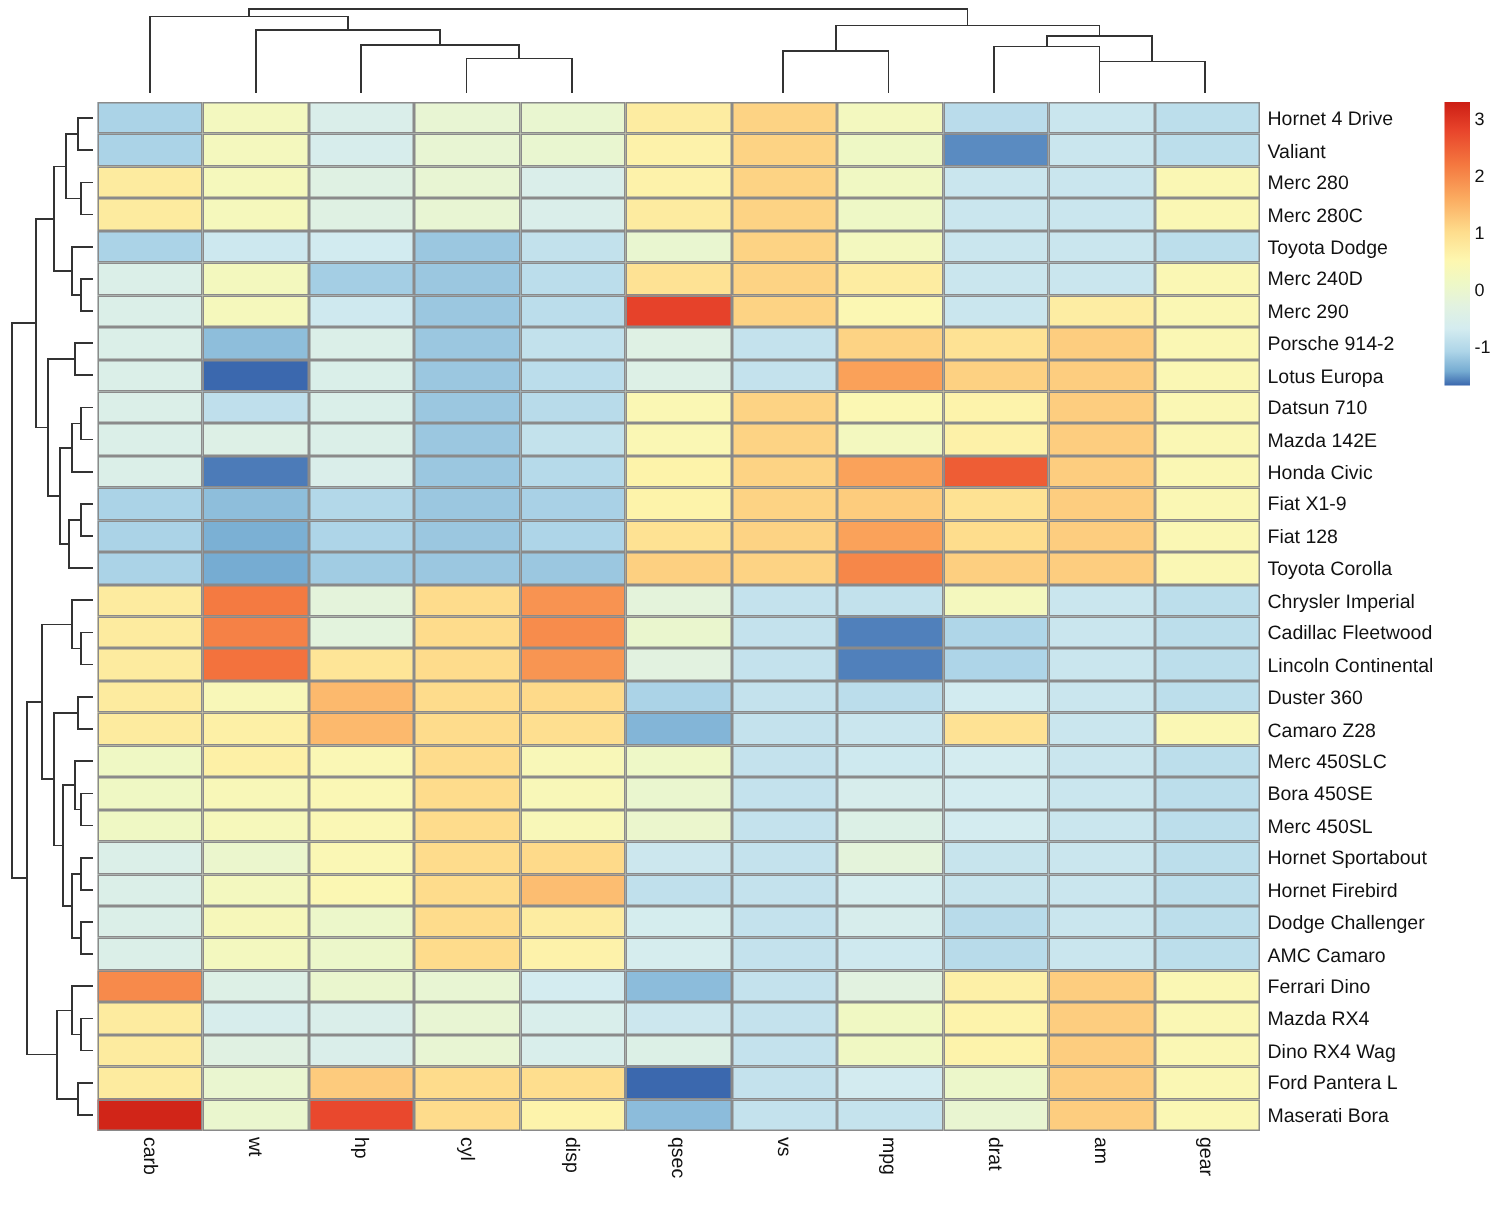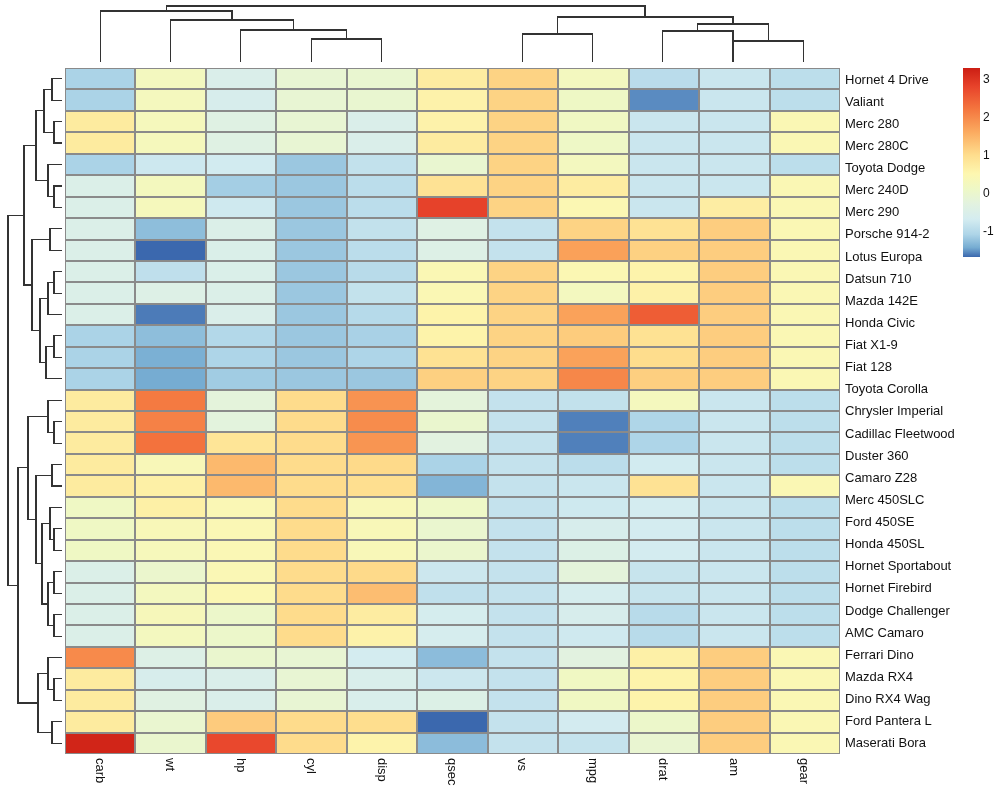--- a/index.html
+++ b/index.html
@@ -505,25 +505,26 @@
       <div class="row-label">Porsche 914-2</div>
       <div class="row-label">Lotus Europa</div>
       <div class="row-label">Datsun 710</div>
       <div class="row-label">Mazda 142E</div>
       <div class="row-label">Honda Civic</div>
       <div class="row-label">Fiat X1-9</div>
       <div class="row-label">Fiat 128</div>
       <div class="row-label">Toyota Corolla</div>
       <div class="row-label">Chrysler Imperial</div>
       <div class="row-label">Cadillac Fleetwood</div>
+      <div class="row-label">Lincoln Continental</div>
       <div class="row-label">Duster 360</div>
       <div class="row-label">Camaro Z28</div>
       <div class="row-label">Merc 450SLC</div>
-      <div class="row-label">Ford 450SE</div>
-      <div class="row-label">Honda 450SL</div>
+      <div class="row-label">Bora 450SE</div>
+      <div class="row-label">Merc 450SL</div>
       <div class="row-label">Hornet Sportabout</div>
       <div class="row-label">Hornet Firebird</div>
       <div class="row-label">Dodge Challenger</div>
       <div class="row-label">AMC Camaro</div>
       <div class="row-label">Ferrari Dino</div>
       <div class="row-label">Mazda RX4</div>
       <div class="row-label">Dino RX4 Wag</div>
       <div class="row-label">Ford Pantera L</div>
       <div class="row-label">Maserati Bora</div>
     </div>

